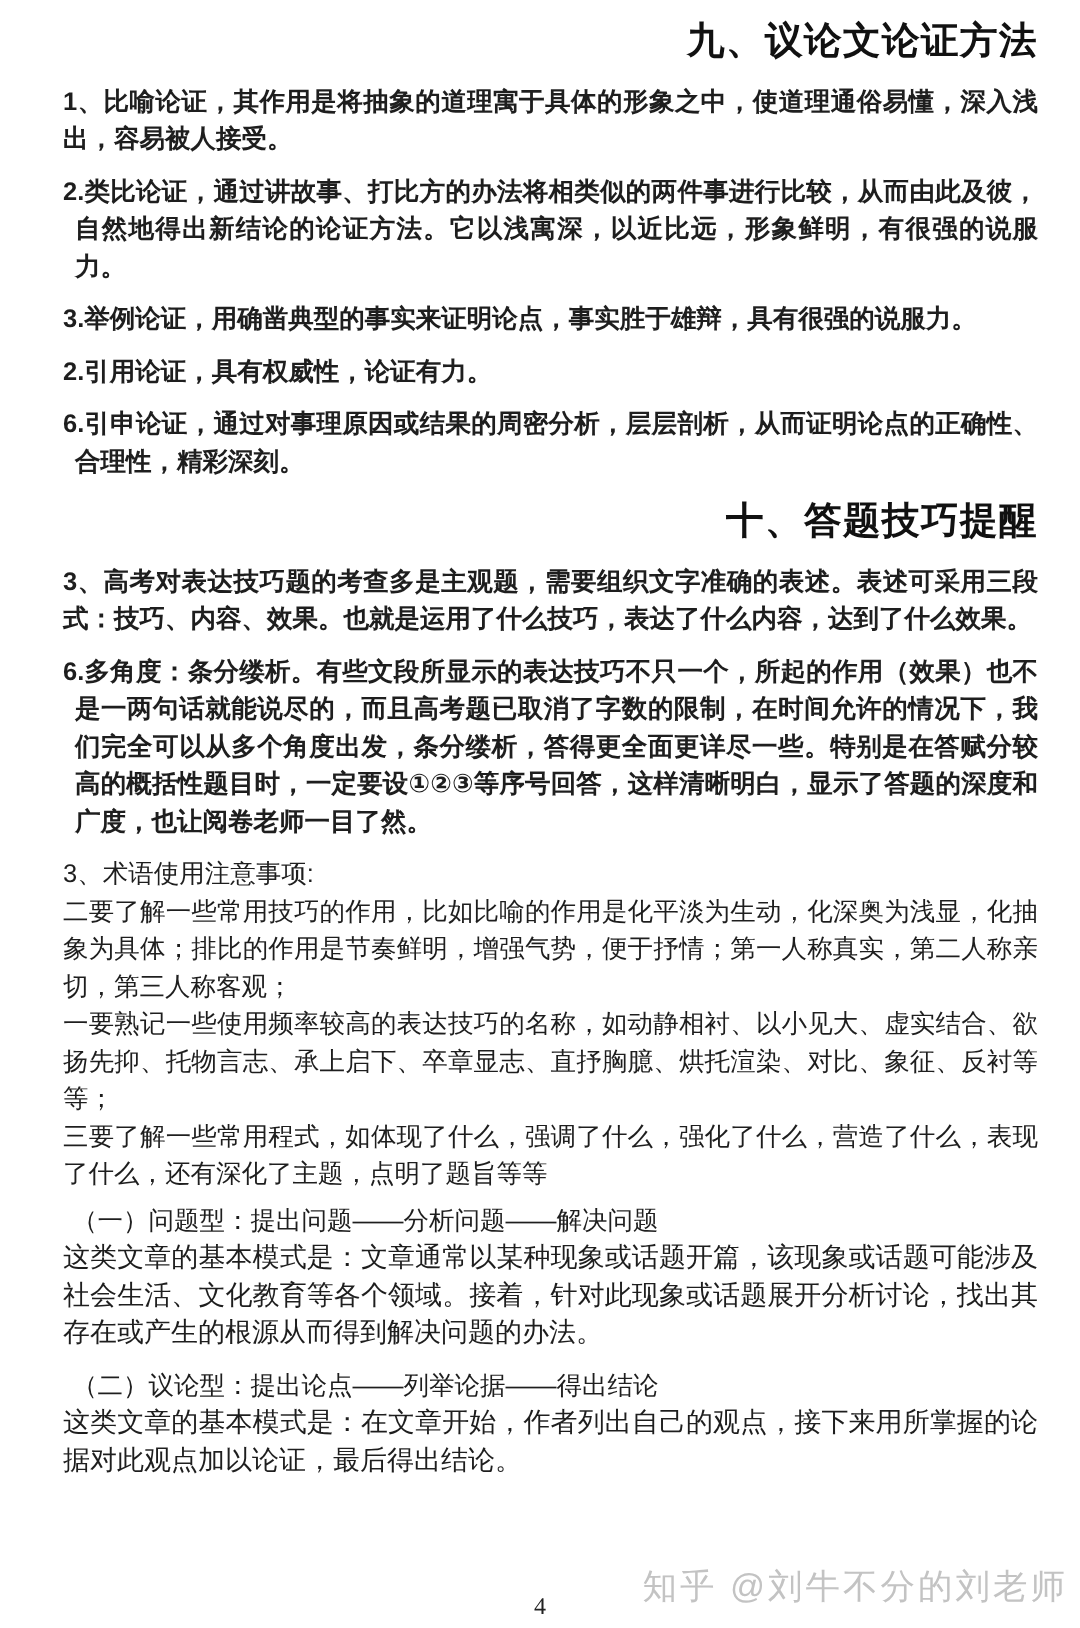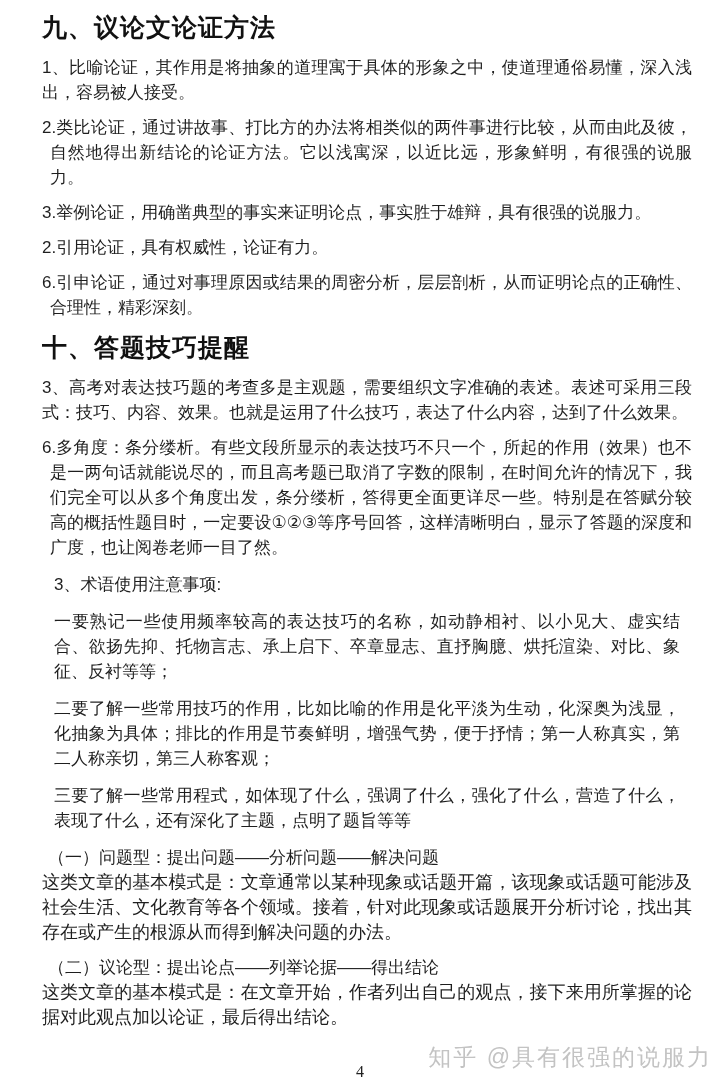--- a/index.html
+++ b/index.html
@@ -21,43 +21,44 @@
     height: 1085px;
     box-sizing: border-box;
     padding: 10px 28px 0 42px;
     background: #ffffff;
   }
   h1.sec-title {
     font-size: 25px;
     line-height: 34px;
     font-weight: 700;
     color: #111111;
-    text-align: left;
+    text-align: right;
     margin: 0 0 11px 0;
     letter-spacing: 1px;
   }
   h1.sec-title.mid { margin-top: 0; }
   h1.sec-title.t3  { margin-top: 2px; margin-bottom: 14px; }
   p.body-par {
     font-size: 17px;
     line-height: 25px;
     margin: 0 0 10px 0;
     text-align: justify;
+    font-weight: bold;
   }
   p.body-par.hang {
     padding-left: 8px;
     text-indent: -8px;
   }
   .block {
     font-size: 17px;
     line-height: 25px;
     margin: 0 0 6px 0;
     text-align: justify;
   }
-  .block .blk-line { margin: 12px; }
+  .block .blk-line { margin: 0; }
   .sub {
     margin: 0 0 10px 0;
   }
   .sub .sub-heading {
     font-size: 17px;
     line-height: 25px;
     padding-left: 6px;
   }
   .sub .sub-body {
     font-size: 18px;
@@ -98,32 +99,32 @@
   <p class="body-par hang">2.引用论证，具有权威性，论证有力。</p>
   <p class="body-par hang">6.引申论证，通过对事理原因或结果的周密分析，层层剖析，从而证明论点的正确性、合理性，精彩深刻。</p>
 
   <h1 class="sec-title mid">十、答题技巧提醒</h1>
 
   <p class="body-par">3、高考对表达技巧题的考查多是主观题，需要组织文字准确的表述。表述可采用三段式：技巧、内容、效果。也就是运用了什么技巧，表达了什么内容，达到了什么效果。</p>
   <p class="body-par hang">6.多角度：条分缕析。有些文段所显示的表达技巧不只一个，所起的作用（效果）也不是一两句话就能说尽的，而且高考题已取消了字数的限制，在时间允许的情况下，我们完全可以从多个角度出发，条分缕析，答得更全面更详尽一些。特别是在答赋分较高的概括性题目时，一定要设①②③等序号回答，这样清晰明白，显示了答题的深度和广度，也让阅卷老师一目了然。</p>
 
   <div class="block">
     <div class="blk-line">3、术语使用注意事项:</div>
+    <div class="blk-line">二要了解一些常用技巧的作用，比如比喻的作用是化平淡为生动，化深奥为浅显，化抽象为具体；排比的作用是节奏鲜明，增强气势，便于抒情；第一人称真实，第二人称亲切，第三人称客观；</div>
     <div class="blk-line">一要熟记一些使用频率较高的表达技巧的名称，如动静相衬、以小见大、虚实结合、欲扬先抑、托物言志、承上启下、卒章显志、直抒胸臆、烘托渲染、对比、象征、反衬等等；</div>
-    <div class="blk-line">二要了解一些常用技巧的作用，比如比喻的作用是化平淡为生动，化深奥为浅显，化抽象为具体；排比的作用是节奏鲜明，增强气势，便于抒情；第一人称真实，第二人称亲切，第三人称客观；</div>
     <div class="blk-line">三要了解一些常用程式，如体现了什么，强调了什么，强化了什么，营造了什么，表现了什么，还有深化了主题，点明了题旨等等</div>
   </div>
 
 
   <div class="sub">
     <div class="sub-heading">（一）问题型：提出问题——分析问题——解决问题</div>
     <div class="sub-body">这类文章的基本模式是：文章通常以某种现象或话题开篇，该现象或话题可能涉及社会生活、文化教育等各个领域。接着，针对此现象或话题展开分析讨论，找出其存在或产生的根源从而得到解决问题的办法。</div>
   </div>
 
   <div class="sub">
     <div class="sub-heading">（二）议论型：提出论点——列举论据——得出结论</div>
     <div class="sub-body">这类文章的基本模式是：在文章开始，作者列出自己的观点，接下来用所掌握的论据对此观点加以论证，最后得出结论。</div>
   </div>
 
   <div class="page-number">4</div>
-  <div class="watermark">知乎 @具有很强的说服力</div>
+  <div class="watermark">知乎 @刘牛不分的刘老师</div>
 
 </div>
 
 </body></html>

